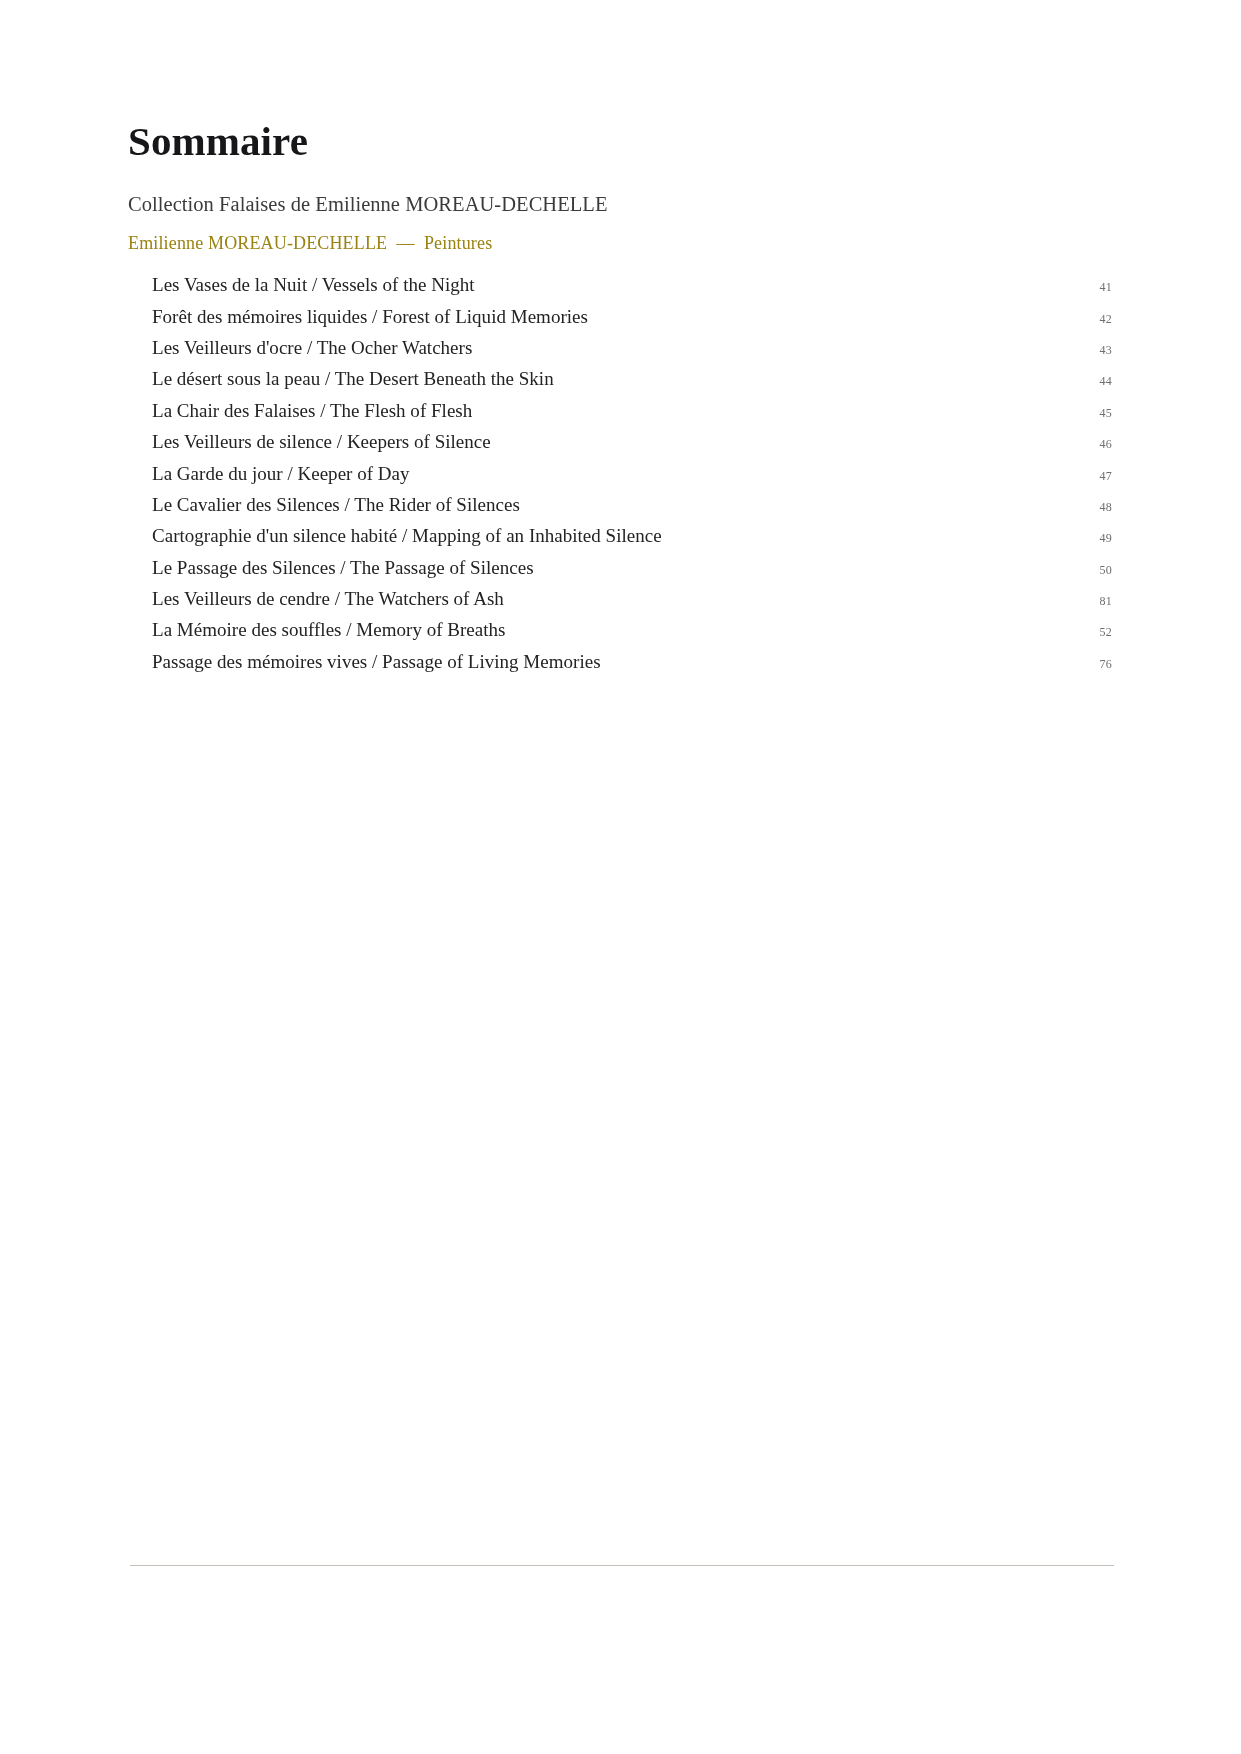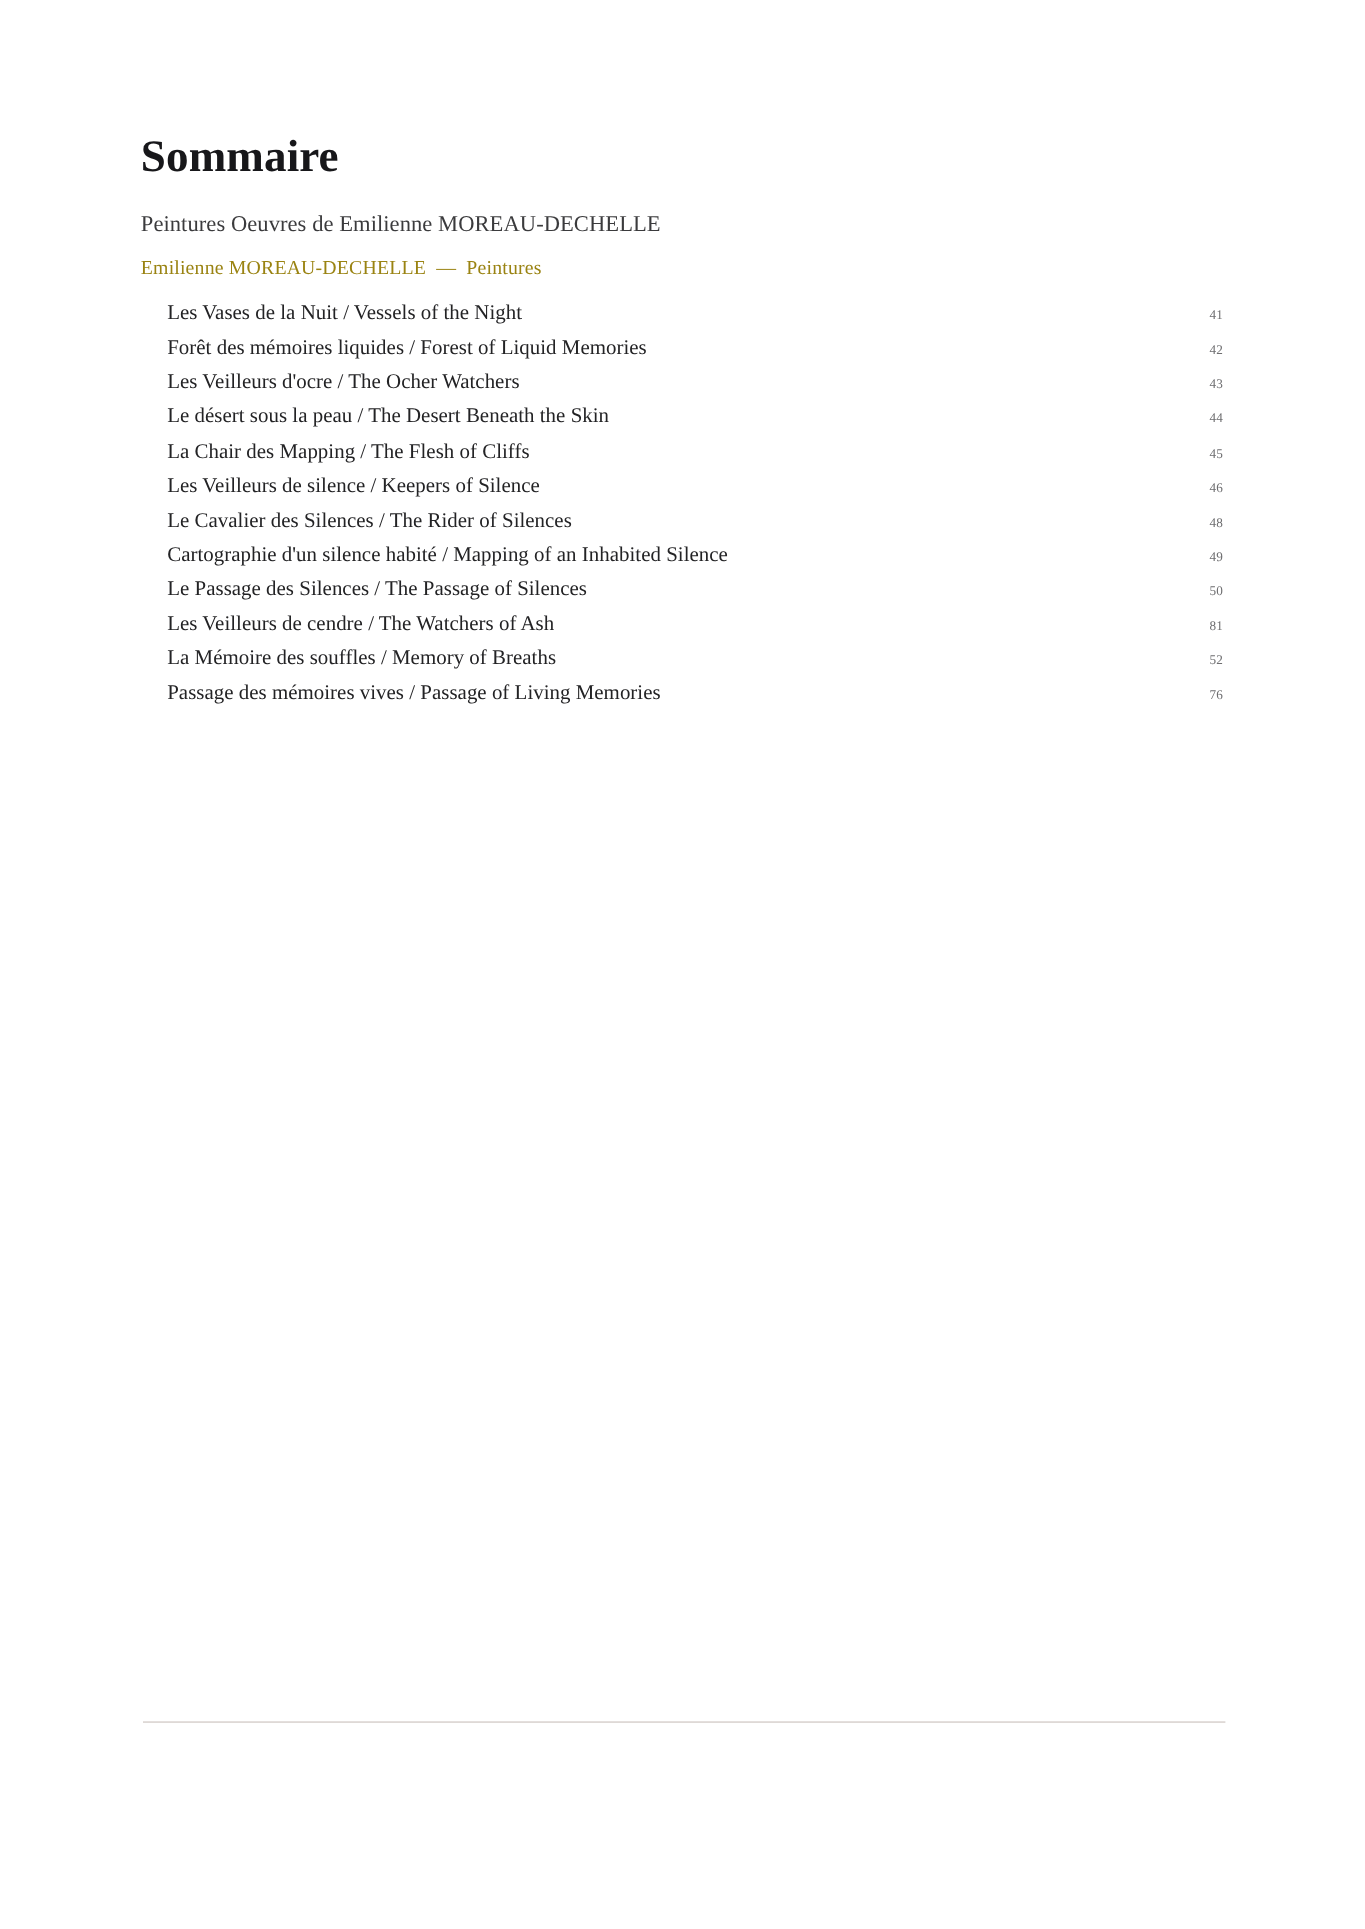--- a/index.html
+++ b/index.html
@@ -95,21 +95,21 @@
   }
 </style>
 </head>
 <body>
 
 <div class="page">
   <div class="content">
 
     <h1 class="toc-title">Sommaire</h1>
 
-    <div class="toc-subtitle">Peintures Oeuvres de Emilienne MOREAU-DECHELLE</div>
+    <div class="toc-subtitle">Collection Falaises de Emilienne MOREAU-DECHELLE</div>
 
     <div class="section-header">Emilienne MOREAU-DECHELLE  —  Peintures</div>
 
     <ul class="entry-list">
 
     <li class="entry">
           <span class="entry-title">Les Vases de la Nuit / Vessels of the Night</span>
           <span class="entry-spacer"></span>
           <span class="entry-page">41</span>
         </li>
@@ -122,28 +122,33 @@
           <span class="entry-title">Les Veilleurs d'ocre / The Ocher Watchers</span>
           <span class="entry-spacer"></span>
           <span class="entry-page">43</span>
         </li>
         <li class="entry">
           <span class="entry-title">Le désert sous la peau / The Desert Beneath the Skin</span>
           <span class="entry-spacer"></span>
           <span class="entry-page">44</span>
         </li>
         <li class="entry">
-          <span class="entry-title">La Chair des Mapping / The Flesh of Cliffs</span>
+          <span class="entry-title">La Chair des Falaises / The Flesh of Flesh</span>
           <span class="entry-spacer"></span>
           <span class="entry-page">45</span>
         </li>
         <li class="entry">
           <span class="entry-title">Les Veilleurs de silence / Keepers of Silence</span>
           <span class="entry-spacer"></span>
           <span class="entry-page">46</span>
+        </li>
+        <li class="entry">
+          <span class="entry-title">La Garde du jour / Keeper of Day</span>
+          <span class="entry-spacer"></span>
+          <span class="entry-page">47</span>
         </li>
         <li class="entry">
           <span class="entry-title">Le Cavalier des Silences / The Rider of Silences</span>
           <span class="entry-spacer"></span>
           <span class="entry-page">48</span>
         </li>
         <li class="entry">
           <span class="entry-title">Cartographie d'un silence habité / Mapping of an Inhabited Silence</span>
           <span class="entry-spacer"></span>
           <span class="entry-page">49</span>

